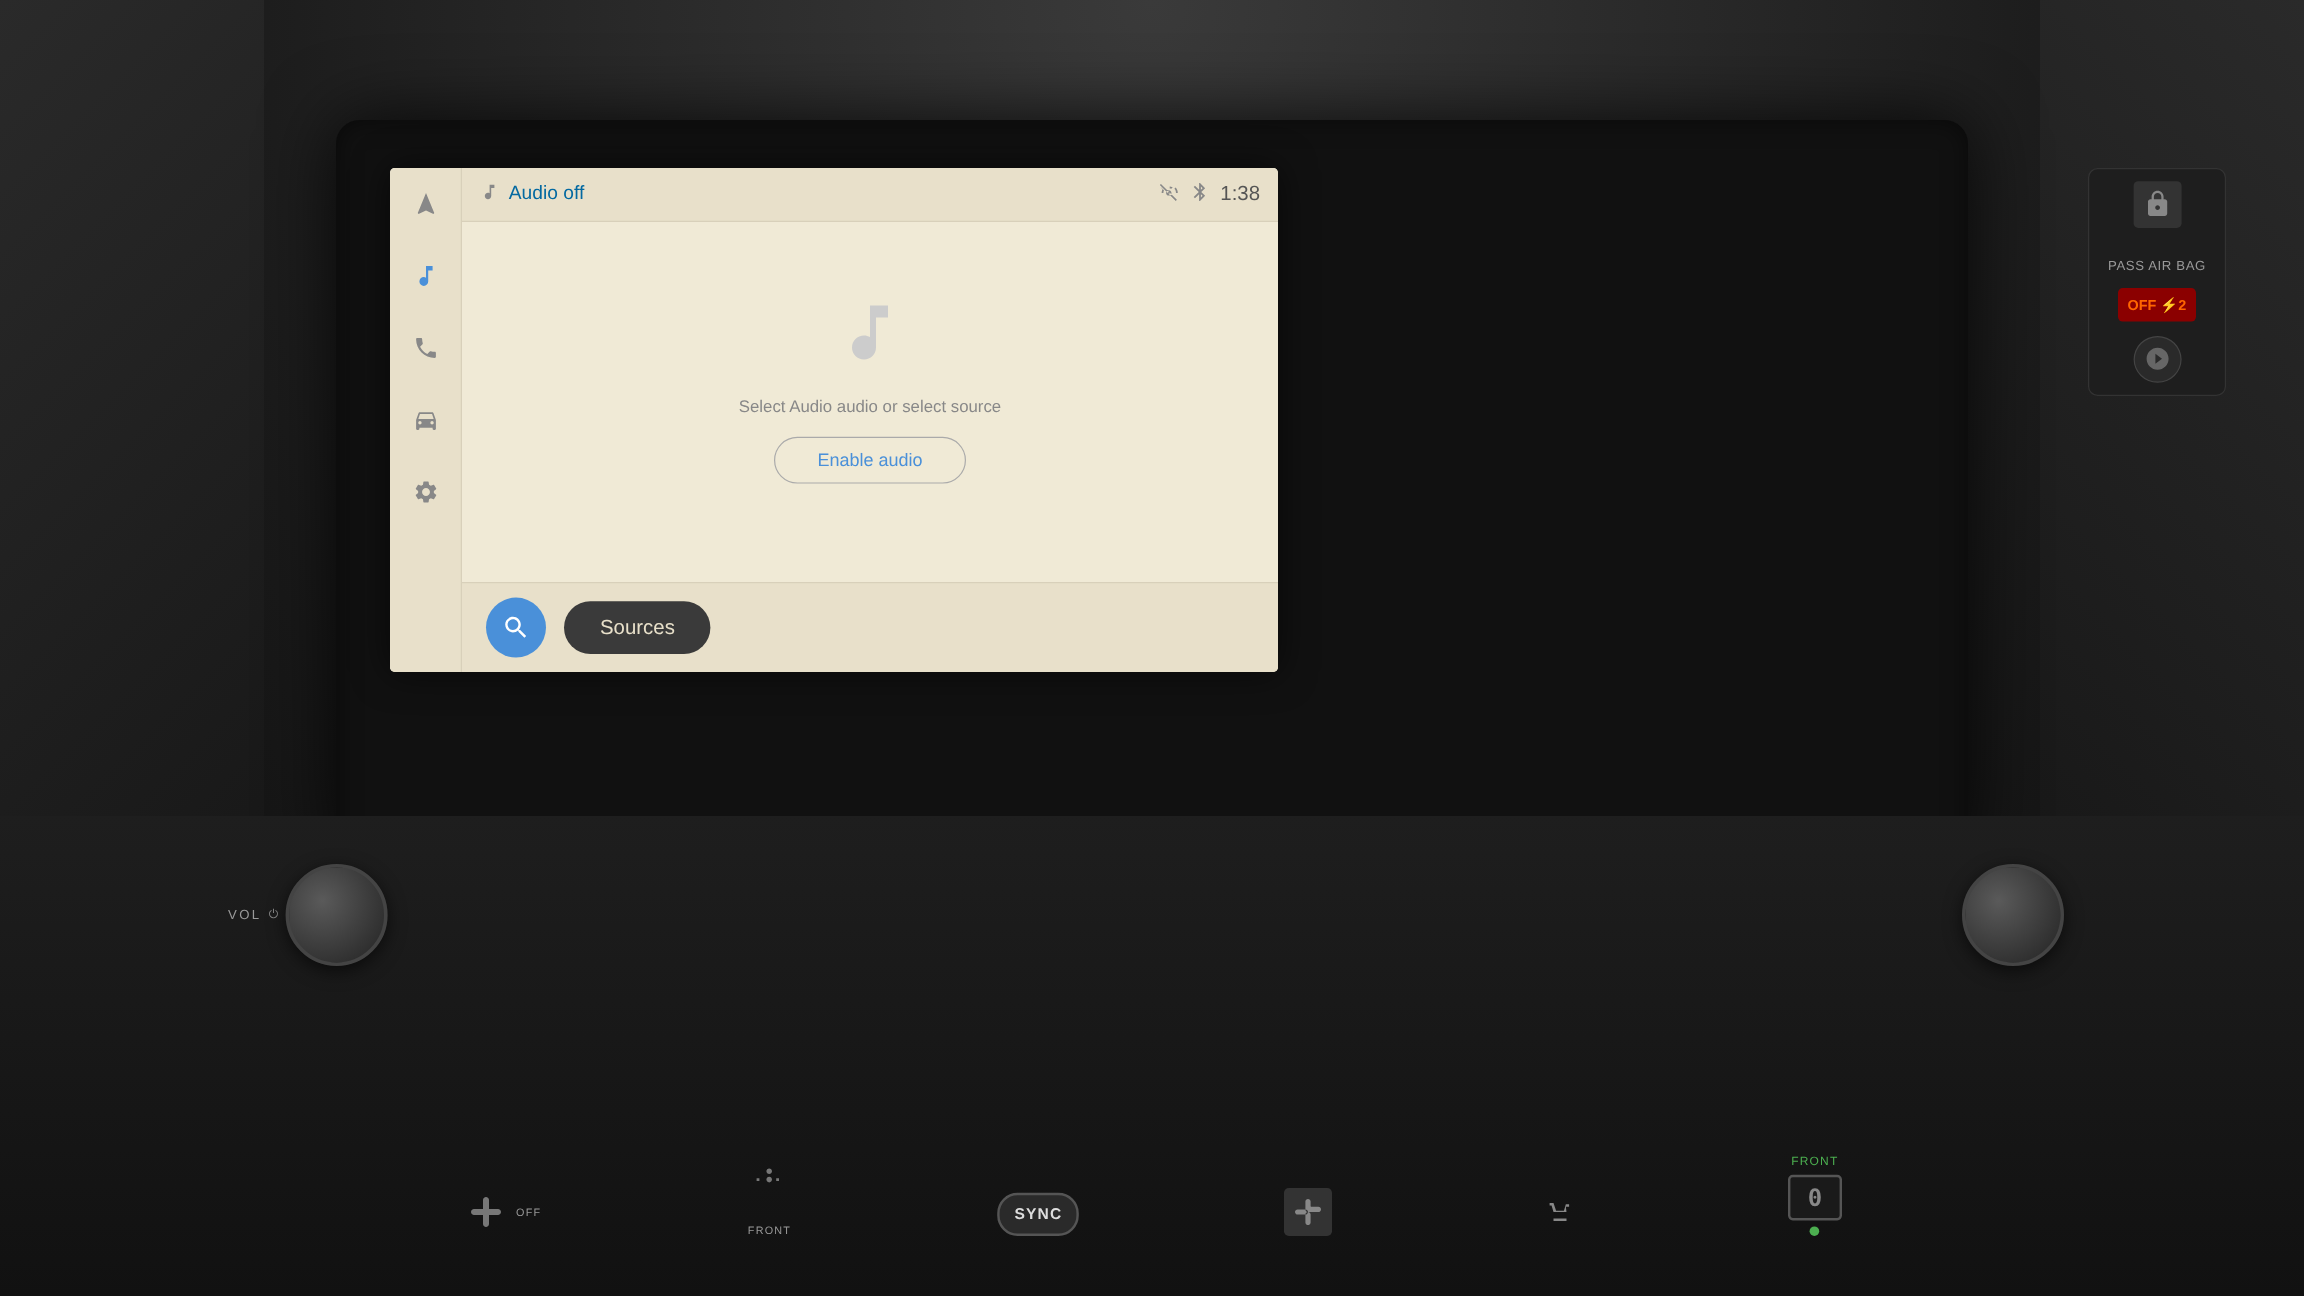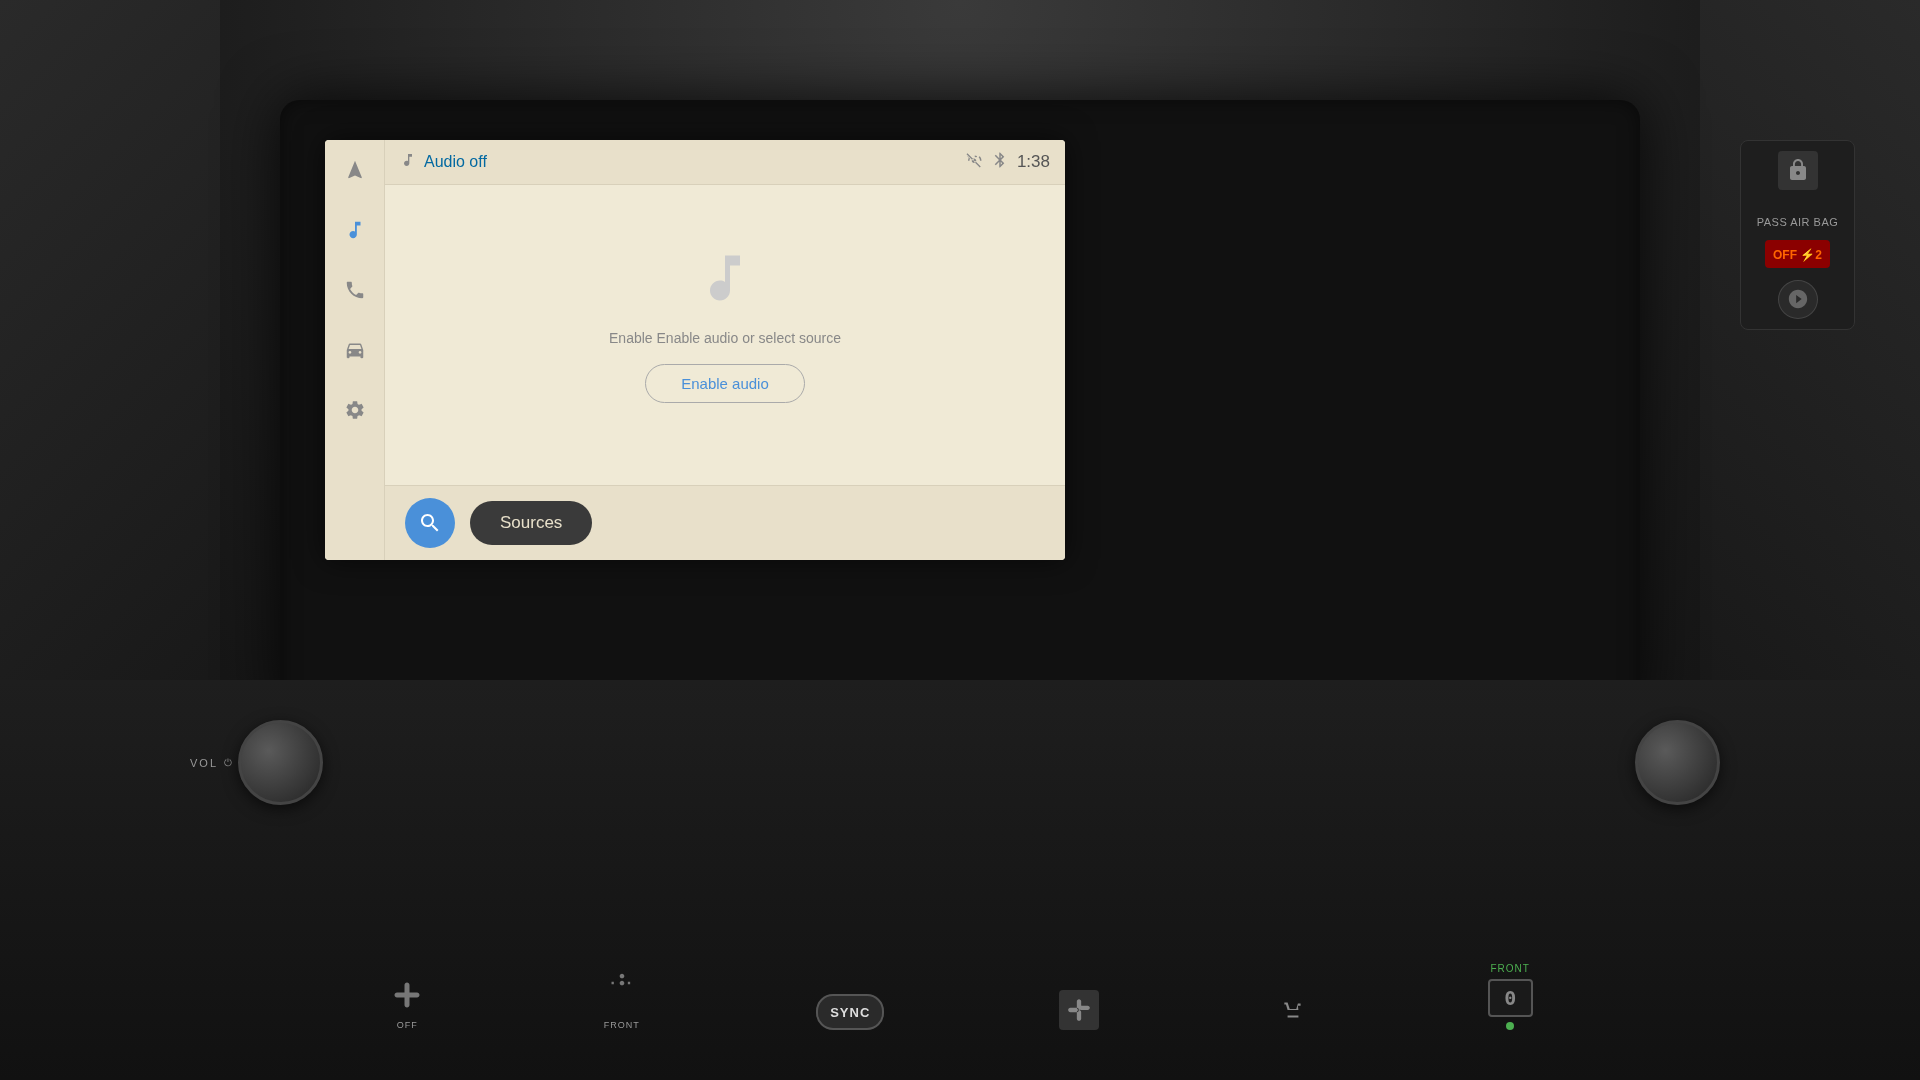--- a/index.html
+++ b/index.html
@@ -309,21 +309,21 @@
         <span class="time">1:38</span>
       </div>
     </div>
 
     <div class="center-area">
       <div class="music-placeholder-icon">
         <svg viewBox="0 0 24 24" xmlns="http://www.w3.org/2000/svg">
           <path d="M12 3v10.55c-.59-.34-1.27-.55-2-.55-2.21 0-4 1.79-4 4s1.79 4 4 4 4-1.79 4-4V7h4V3h-6z"></path>
         </svg>
       </div>
-      <span class="select-text">Enable Enable audio or select source</span>
+      <span class="select-text">Select Audio audio or select source</span>
       <button class="enable-audio-btn">Enable audio</button>
     </div>
 
     <div class="bottom-bar">
       <button class="search-btn">
         <svg viewBox="0 0 24 24" xmlns="http://www.w3.org/2000/svg">
           <path d="M15.5 14h-.79l-.28-.27C15.41 12.59 16 11.11 16 9.5 16 5.91 13.09 3 9.5 3S3 5.91 3 9.5 5.91 16 9.5 16c1.61 0 3.09-.59 4.23-1.57l.27.28v.79l5 4.99L20.49 19l-4.99-5zm-6 0C7.01 14 5 11.99 5 9.5S7.01 5 9.5 5 14 7.01 14 9.5 11.99 14 9.5 14z"></path>
         </svg>
       </button>
       <button class="sources-btn">Sources</button>
@@ -337,21 +337,21 @@
   <div style="position:absolute; left:190px; top:40px; display:flex; flex-direction:row; align-items:center; gap:6px;">
     <span style="color:#999; font-size:11px; letter-spacing:2px;">VOL</span>
     <div style="display:flex; align-items:center; gap:5px;">
       <span style="color:#888; font-size:10px;">⏻</span>
     </div>
     <div class="knob" style="width:85px; height:85px; border-radius:50%; background:radial-gradient(circle at 35% 35%, #5a5a5a, #222); border:3px solid #444; box-shadow:0 4px 15px rgba(0,0,0,0.6);"></div>
   </div>
 
   <div style="position:absolute; bottom:50px; left:300px; right:300px; display:flex; align-items:flex-end; justify-content:space-around;">
 
-    <div style="display:flex; flex-direction:column; align-items:center; gap:5px;">
+    <div style="display:flex; flex-direction:row; align-items:center; gap:5px;">
       <div style="width:40px; height:40px; display:flex; align-items:center; justify-content:center;">
         <svg viewBox="0 0 24 24" style="width:30px; height:30px; fill:#777;" xmlns="http://www.w3.org/2000/svg">
           <path d="M12 12c-1.1 0-2-.9-2-2V4c0-1.1.9-2 2-2s2 .9 2 2v6c0 1.1-.9 2-2 2zm0 0c1.1 0 2 .9 2 2v6c0 1.1-.9 2-2 2s-2-.9-2-2v-6c0-1.1.9-2 2-2zm0 0c0-1.1.9-2 2-2h6c1.1 0 2 .9 2 2s-.9 2-2 2h-6c-1.1 0-2-.9-2-2zm0 0c0 1.1-.9 2-2 2H4c-1.1 0-2-.9-2-2s.9-2 2-2h6c1.1 0 2 .9 2 2z"></path>
         </svg>
       </div>
       <span style="color:#999; font-size:9px; letter-spacing:1px;">OFF</span>
     </div>
 
     <div style="display:flex; flex-direction:column; align-items:center; gap:5px;">
       <div style="width:40px; height:40px; display:flex; align-items:center; justify-content:center;">

